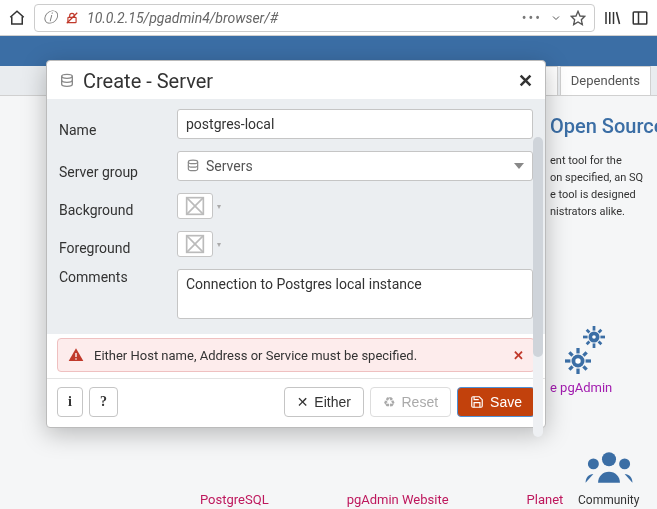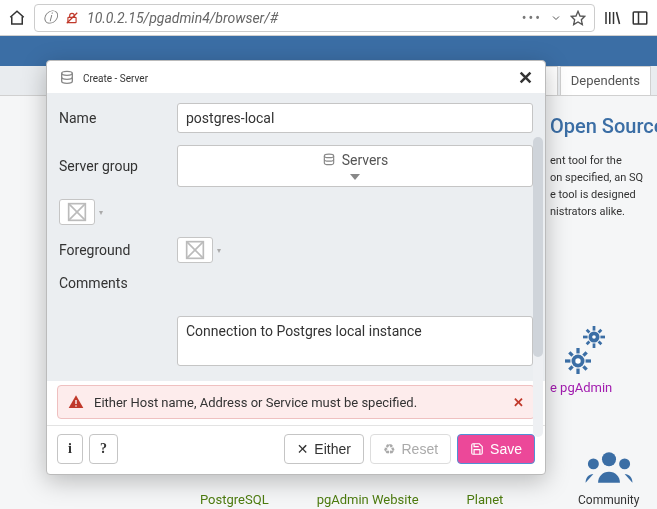--- a/index.html
+++ b/index.html
@@ -112,21 +112,21 @@
     display: flex;
     flex-direction: column;
   }
   .modal-header {
     display: flex;
     align-items: center;
     padding: 8px 12px 6px 12px;
     gap: 8px;
   }
   .modal-header .db-icon { color: #888; }
-  .modal-title { flex: 1; font-size: 10px; color: #333; }
+  .modal-title { flex: 1; font-size: 20px; color: #333; }
   .modal-close { color: #333; font-weight: bold; cursor: pointer; font-size: 18px; line-height: 1;}
   .modal-tabs {
     display: flex;
     border-bottom: 1px solid #d0d0d0;
     padding: 0 8px;
     gap: 4px;
   }
   .modal-tab {
     padding: 8px 14px 8px 14px;
     color: #333;
@@ -140,21 +140,21 @@
   }
 
   .modal-body {
     background: #ebeef1;
     padding: 10px 12px 0 12px;
     max-height: 300px;
     overflow-y: auto;
   }
   .form-row {
     display: flex;
-    align-items: center;
+    align-items: flex-end;
     margin-bottom: 12px;
     gap: 10px;
   }
   .form-row.tall { align-items: flex-start; }
   .form-label {
     width: 108px;
     flex-shrink: 0;
     color: #333;
     font-size: 14px;
     line-height: 1.2;
@@ -168,21 +168,20 @@
     padding: 6px 8px;
     font-size: 14px;
     font-family: inherit;
     color: #333;
   }
   .select-input {
     display: flex;
     align-items: center;
     gap: 6px;
     justify-content: space-between;
-    flex-direction: column;
   }
   .select-left { display:flex; align-items:center; gap:6px; color:#555;}
   .caret-down {
     width: 0; height: 0;
     border-left: 5px solid transparent;
     border-right: 5px solid transparent;
     border-top: 6px solid #888;
   }
   .color-swatch {
     width: 36px; height: 26px;
@@ -198,21 +197,20 @@
     width: 26px; height: 26px;
     border: 1px solid #c5c5c5;
     border-radius: 3px;
     background: #fff;
     display:flex;align-items:center;justify-content:center;
     color:#333;
   }
   .textarea-input {
     min-height: 50px;
     resize: none;
-    margin-top: 41px;
   }
 
   .alert-bar {
     margin: 4px 10px 6px 10px;
     border: 1px solid #efc0c0;
     background: #fdecec;
     color: #a03030;
     border-radius: 4px;
     padding: 8px 10px;
     display: flex;
@@ -240,21 +238,21 @@
     font-size: 14px;
     display: inline-flex;
     align-items: center;
     gap: 6px;
     cursor: pointer;
     color: #333;
   }
   .fbtn.icon-only { padding: 6px 10px; font-weight:bold; font-family: Georgia, serif;}
   .fbtn.disabled { color: #aaa; border-color: #ddd; cursor: default;}
   .fbtn.primary {
-    background: #ec4899;
+    background: #c2410c;
     border-color: #4f91d6;
     color: #fff;
   }
   .scrollbar-fake {
     position: absolute;
     right: 2px;
     top: 76px;
     width: 10px;
     height: 300px;
     pointer-events: none;
@@ -371,21 +369,21 @@
     <svg width="50" height="44" viewBox="0 0 64 48">
       <circle cx="32" cy="14" r="9" fill="#3b6ea5"></circle>
       <path d="M18 44c0-8 6-14 14-14s14 6 14 14" fill="#3b6ea5"></path>
       <circle cx="12" cy="20" r="7" fill="#3b6ea5"></circle>
       <path d="M2 44c0-6 4-11 10-11" fill="#3b6ea5"></path>
       <circle cx="52" cy="20" r="7" fill="#3b6ea5"></circle>
       <path d="M62 44c0-6-4-11-10-11" fill="#3b6ea5"></path>
     </svg>
     <div style="font-size:12px;color:#333;">Community</div>
   </div>
-  <div style="position:absolute; left:200px; bottom:2px; display:flex; gap:48px; color:#4d7c0f;font-size:13px;">
+  <div style="position:absolute; left:200px; bottom:2px; display:flex; gap:78px; color:#be185d;font-size:13px;">
     <span>PostgreSQL</span>
     <span>pgAdmin Website</span>
     <span>Planet</span>
   </div>
 </div>
 
 <div class="modal">
   <div class="modal-header">
     <span class="db-icon">
       <svg width="16" height="16" viewBox="0 0 24 24" fill="none" stroke="#888" stroke-width="2">
@@ -421,20 +419,21 @@
                 </svg>
             </span>
             <span>Servers</span>
           </span>
           <span class="caret-down"></span>
         </div>
       </div>
     </div>
 
     <div class="form-row">
+      <div class="form-label">Background</div>
       <div class="form-field">
         <div class="swatch-wrap">
           <div class="color-swatch">
             <svg width="20" height="20" viewBox="0 0 24 24" stroke="#bbb" stroke-width="2" fill="none">
                 <rect x="2" y="2" width="20" height="20"></rect>
                 <line x1="2" y1="2" x2="22" y2="22"></line>
                 <line x1="22" y1="2" x2="2" y2="22"></line>
               </svg>
           </div>
           <span class="swatch-caret">▾</span>

